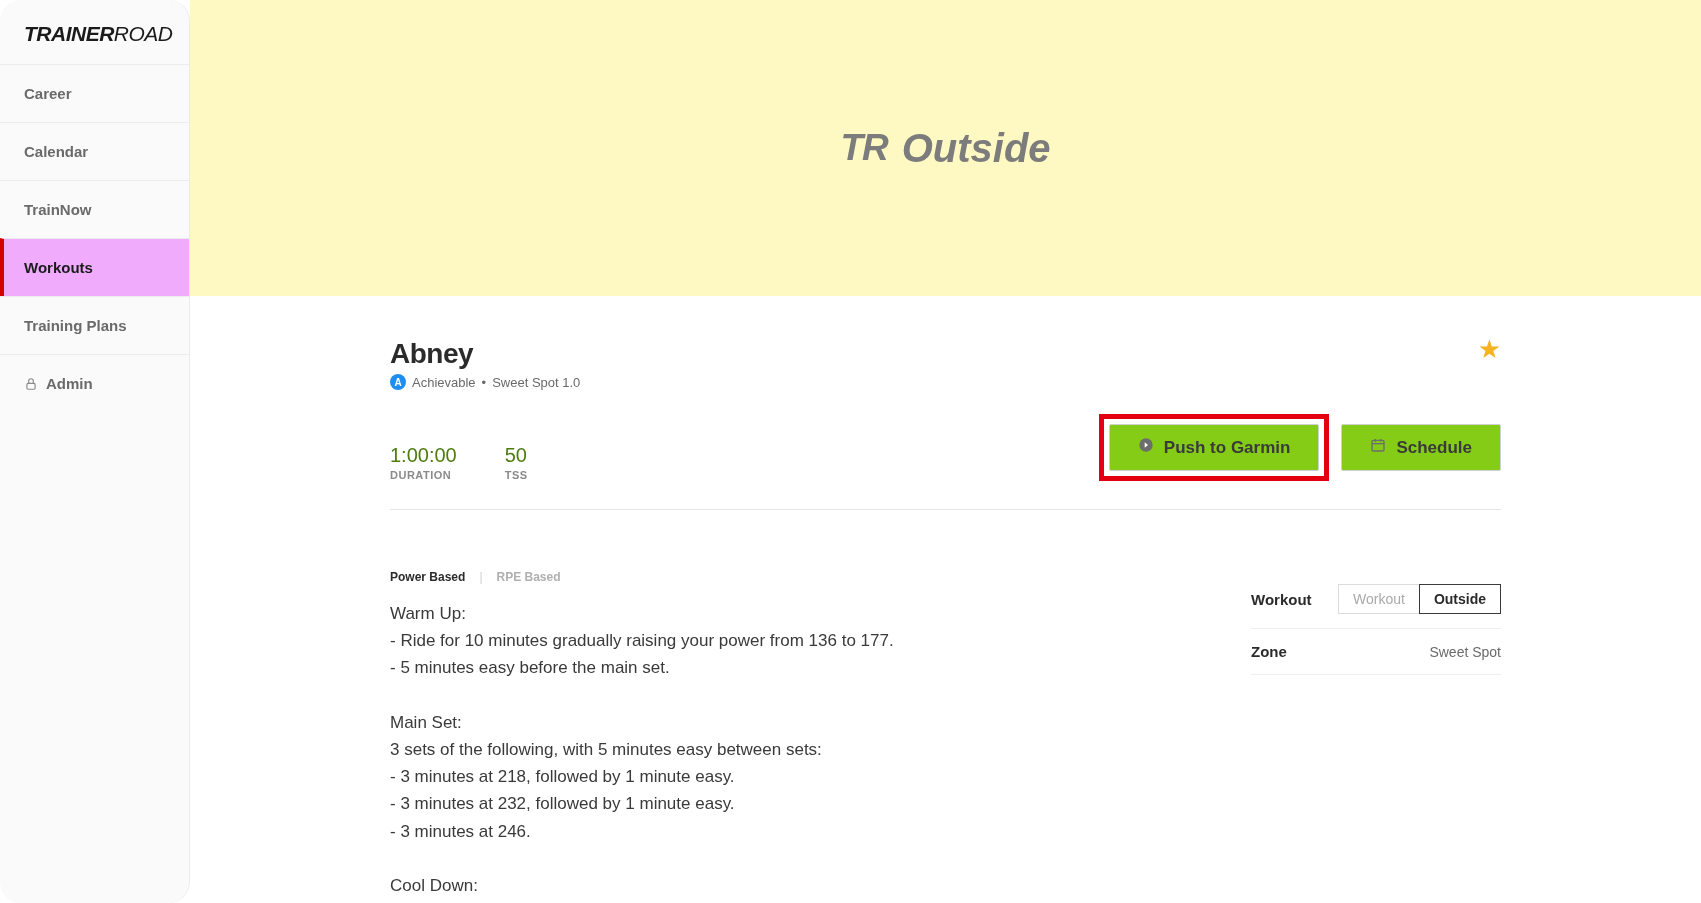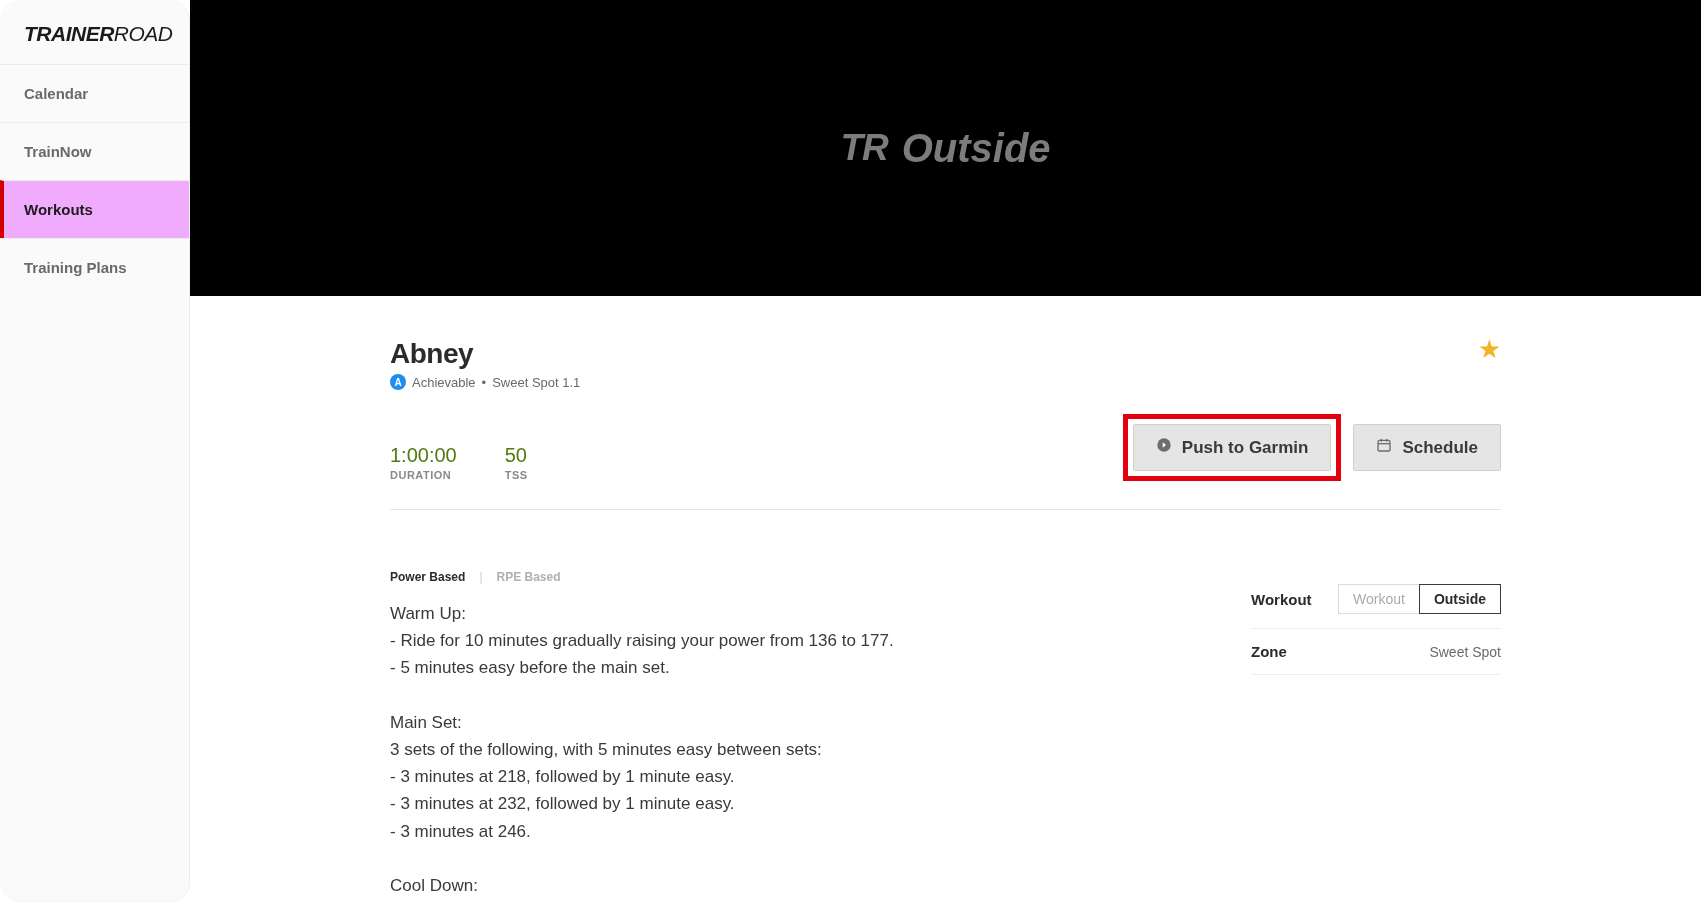--- a/index.html
+++ b/index.html
@@ -53,21 +53,21 @@
   .nav-item.first { border-top: 1px solid #ececec; }
   .lock-icon {
     width: 14px; height: 14px;
     display: inline-block;
   }
 
   
   .main { flex: 1; display: flex; flex-direction: column; overflow-y: auto; }
 
   .hero {
-    background: #000000;
+    background: #fef9c3;
     height: 296px;
     display: flex;
     align-items: center;
     justify-content: center;
     gap: 14px;
     flex-shrink: 0;
   }
   .hero .tr-mark {
     font-style: italic;
     font-weight: 800;
@@ -132,22 +132,22 @@
     padding-bottom: 28px;
     border-bottom: 1px solid #e5e5e5;
   }
   .stats { display: flex; gap: 48px; }
   .stat .val { font-size: 20px; font-weight: 400; color: #4d7c0f; }
   .stat .lbl { font-size: 11px; font-weight: 700; color: #8a8a8a; letter-spacing: 0.5px; margin-top: 2px; text-transform: uppercase; }
 
   .actions { display: flex; gap: 12px; align-items: center; }
   .btn {
     border: 1px solid #cfcfcf;
-    background: #e5e5e5;
-    padding: 12px 22px;
+    background: #84cc16;
+    padding: 12px 28px;
     font-size: 17px;
     font-weight: 700;
     color: #3a3a3a;
     display: inline-flex;
     align-items: center;
     gap: 10px;
     cursor: pointer;
     border-radius: 2px;
   }
   .btn svg { width: 16px; height: 16px; }
@@ -205,51 +205,63 @@
 </style>
 </head>
 <body>
 
 <div class="app">
   <aside class="sidebar">
     <div class="logo">
       <span>TRAINER</span><span class="thin">ROAD</span>
     </div>
     <nav class="nav">
+      <div class="nav-item first">
+          <span>Career</span>
+        </div>
       <div class="nav-item">
           <span>Calendar</span>
         </div>
       <div class="nav-item">
           <span>TrainNow</span>
         </div>
       <div class="nav-item active">
           <span>Workouts</span>
         </div>
       <div class="nav-item">
           <span>Training Plans</span>
         </div>
+      <div class="nav-item">
+        <span class="lock-icon">
+          <svg viewBox="0 0 24 24" fill="none" stroke="#8a8a8a" stroke-width="2">
+              <rect x="5" y="11" width="14" height="10" rx="2"></rect>
+              <path d="M8 11V7a4 4 0 0 1 8 0v4"></path>
+            </svg>
+        </span>
+        <span>Admin</span>
+      </div>
     </nav>
   </aside>
 
   <main class="main">
     <div class="hero">
       <span class="tr-mark">TR</span>
       <span class="hero-label">Outside</span>
     </div>
 
     <div class="content">
 
       <div class="header-row">
         <div class="title-block">
           <h1 class="wname">Abney</h1>
           <div class="meta-line">
             <span class="badge">A</span>
             <span>Achievable</span>
             <span>•</span>
-            <span>Sweet Spot 1.1</span>
+            <span>Sweet Spot 1.0</span>
           </div>
         </div>
         <span class="star">★</span>
       </div>
 
       <div class="stats-row">
         <div class="stats">
           <div class="stat">
             <div class="val">1:00:00</div>
             <div class="lbl">Duration</div>

